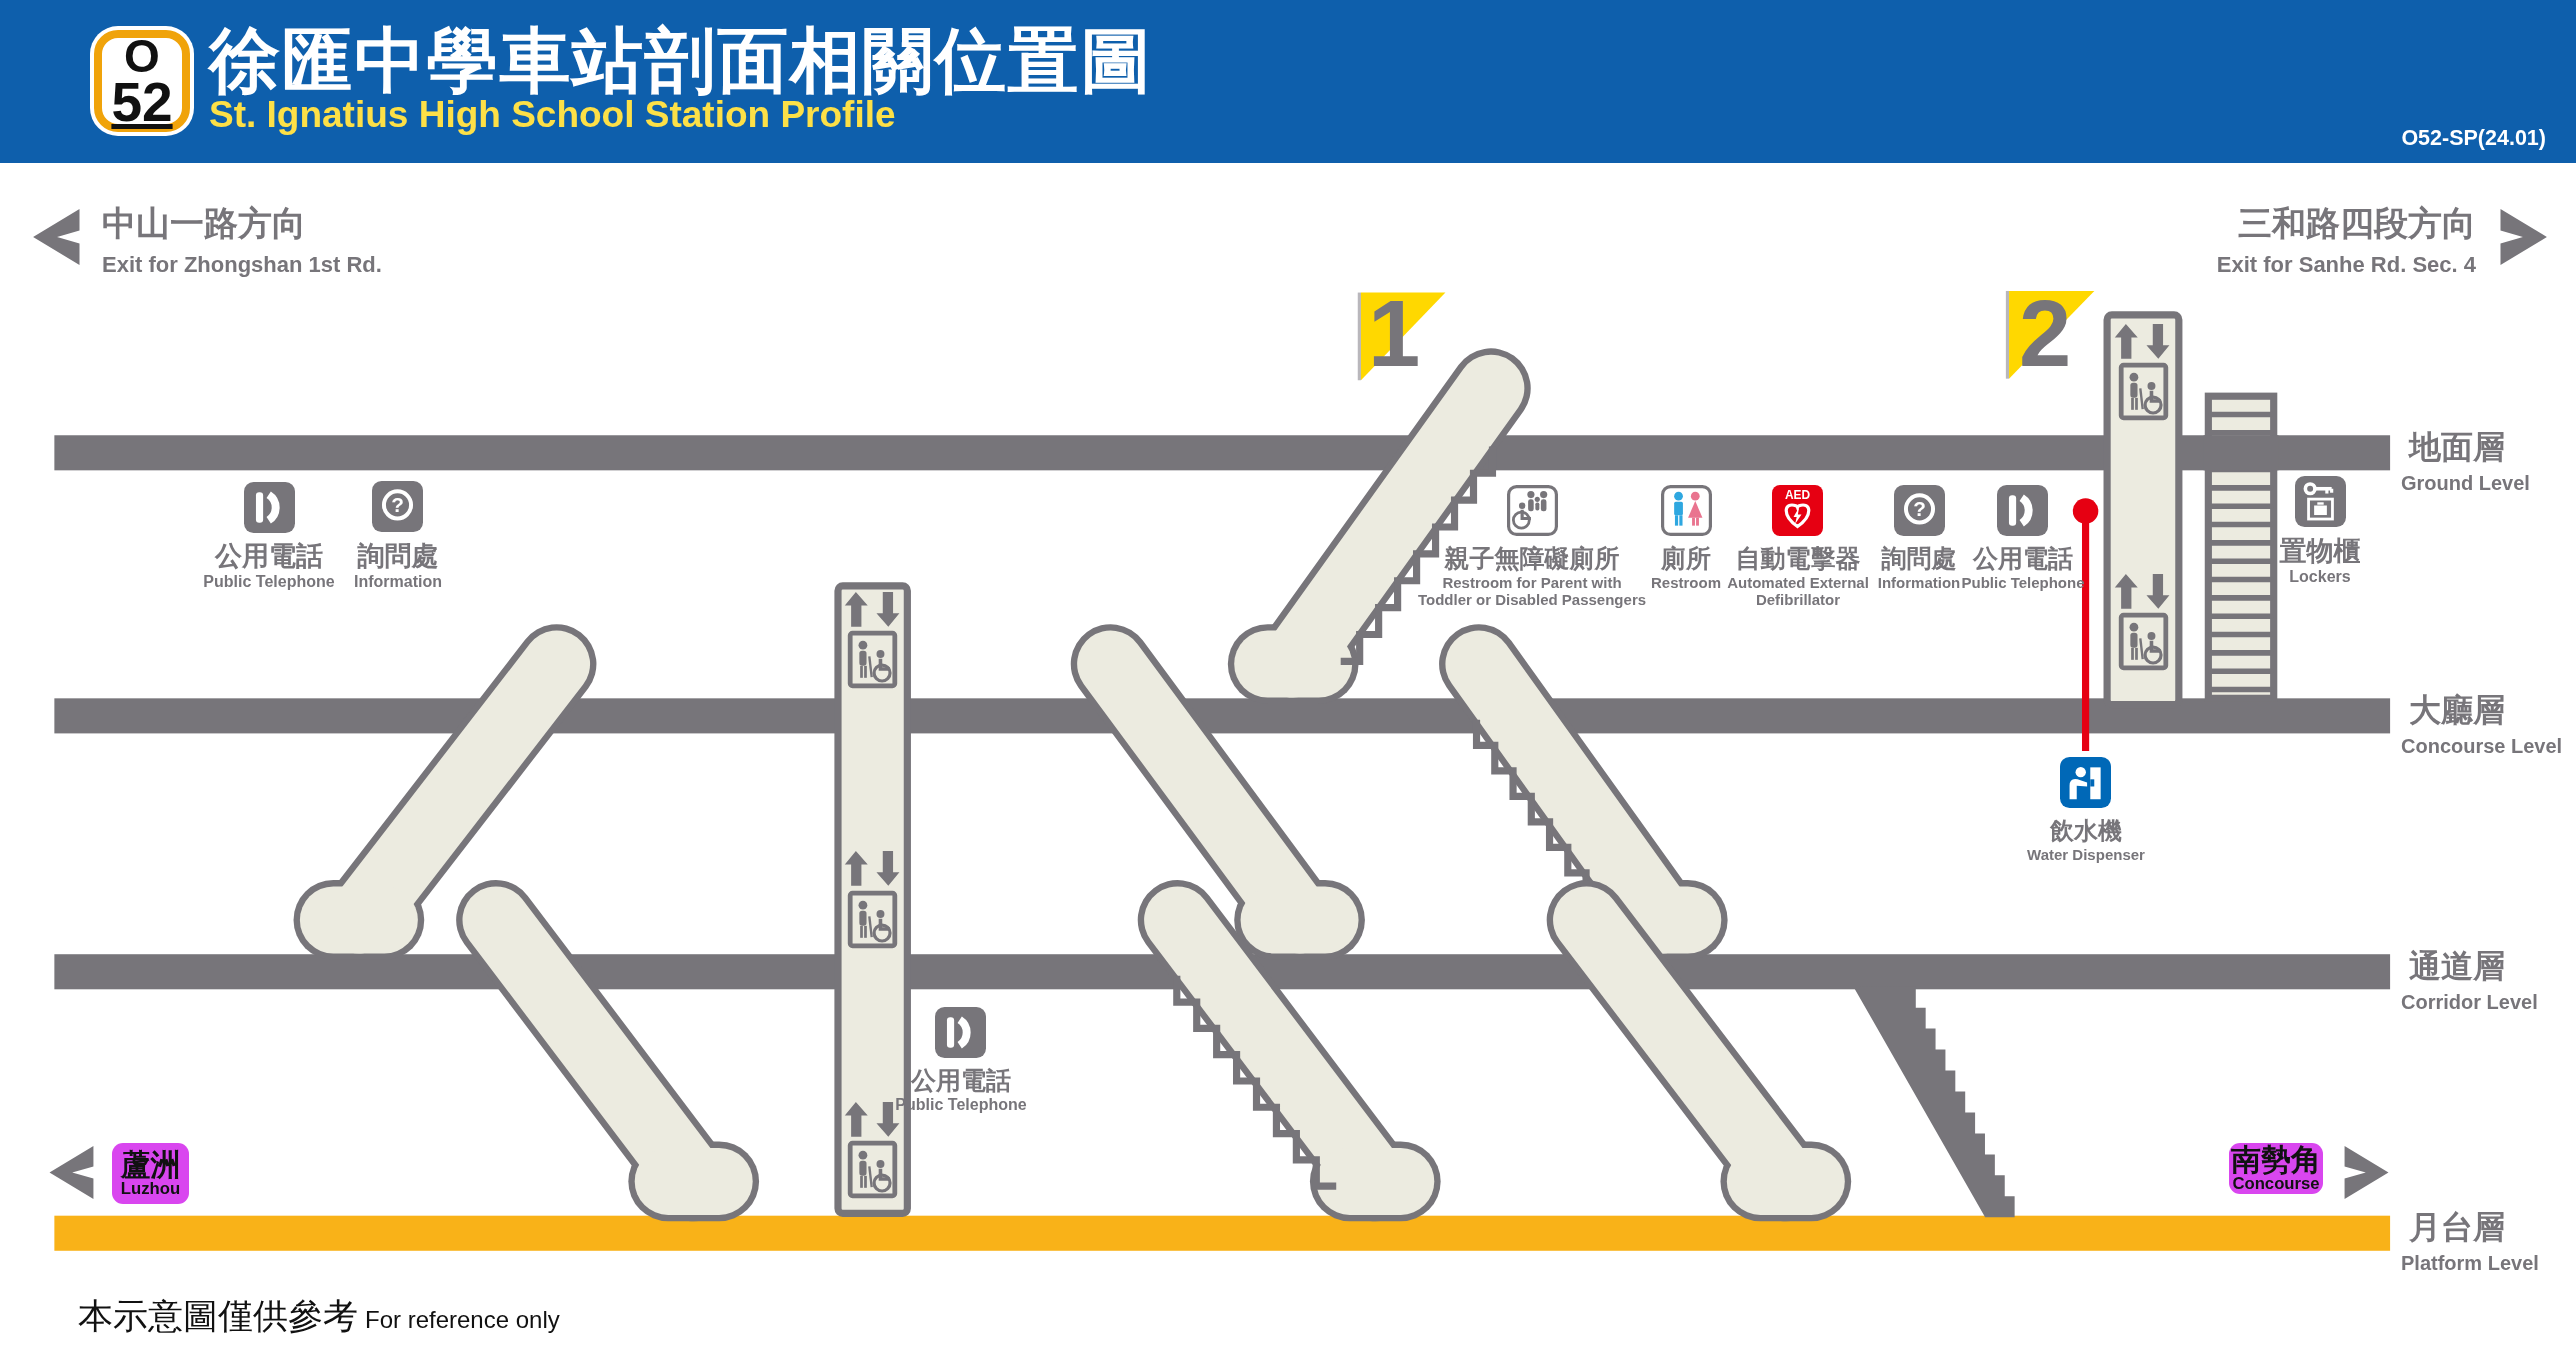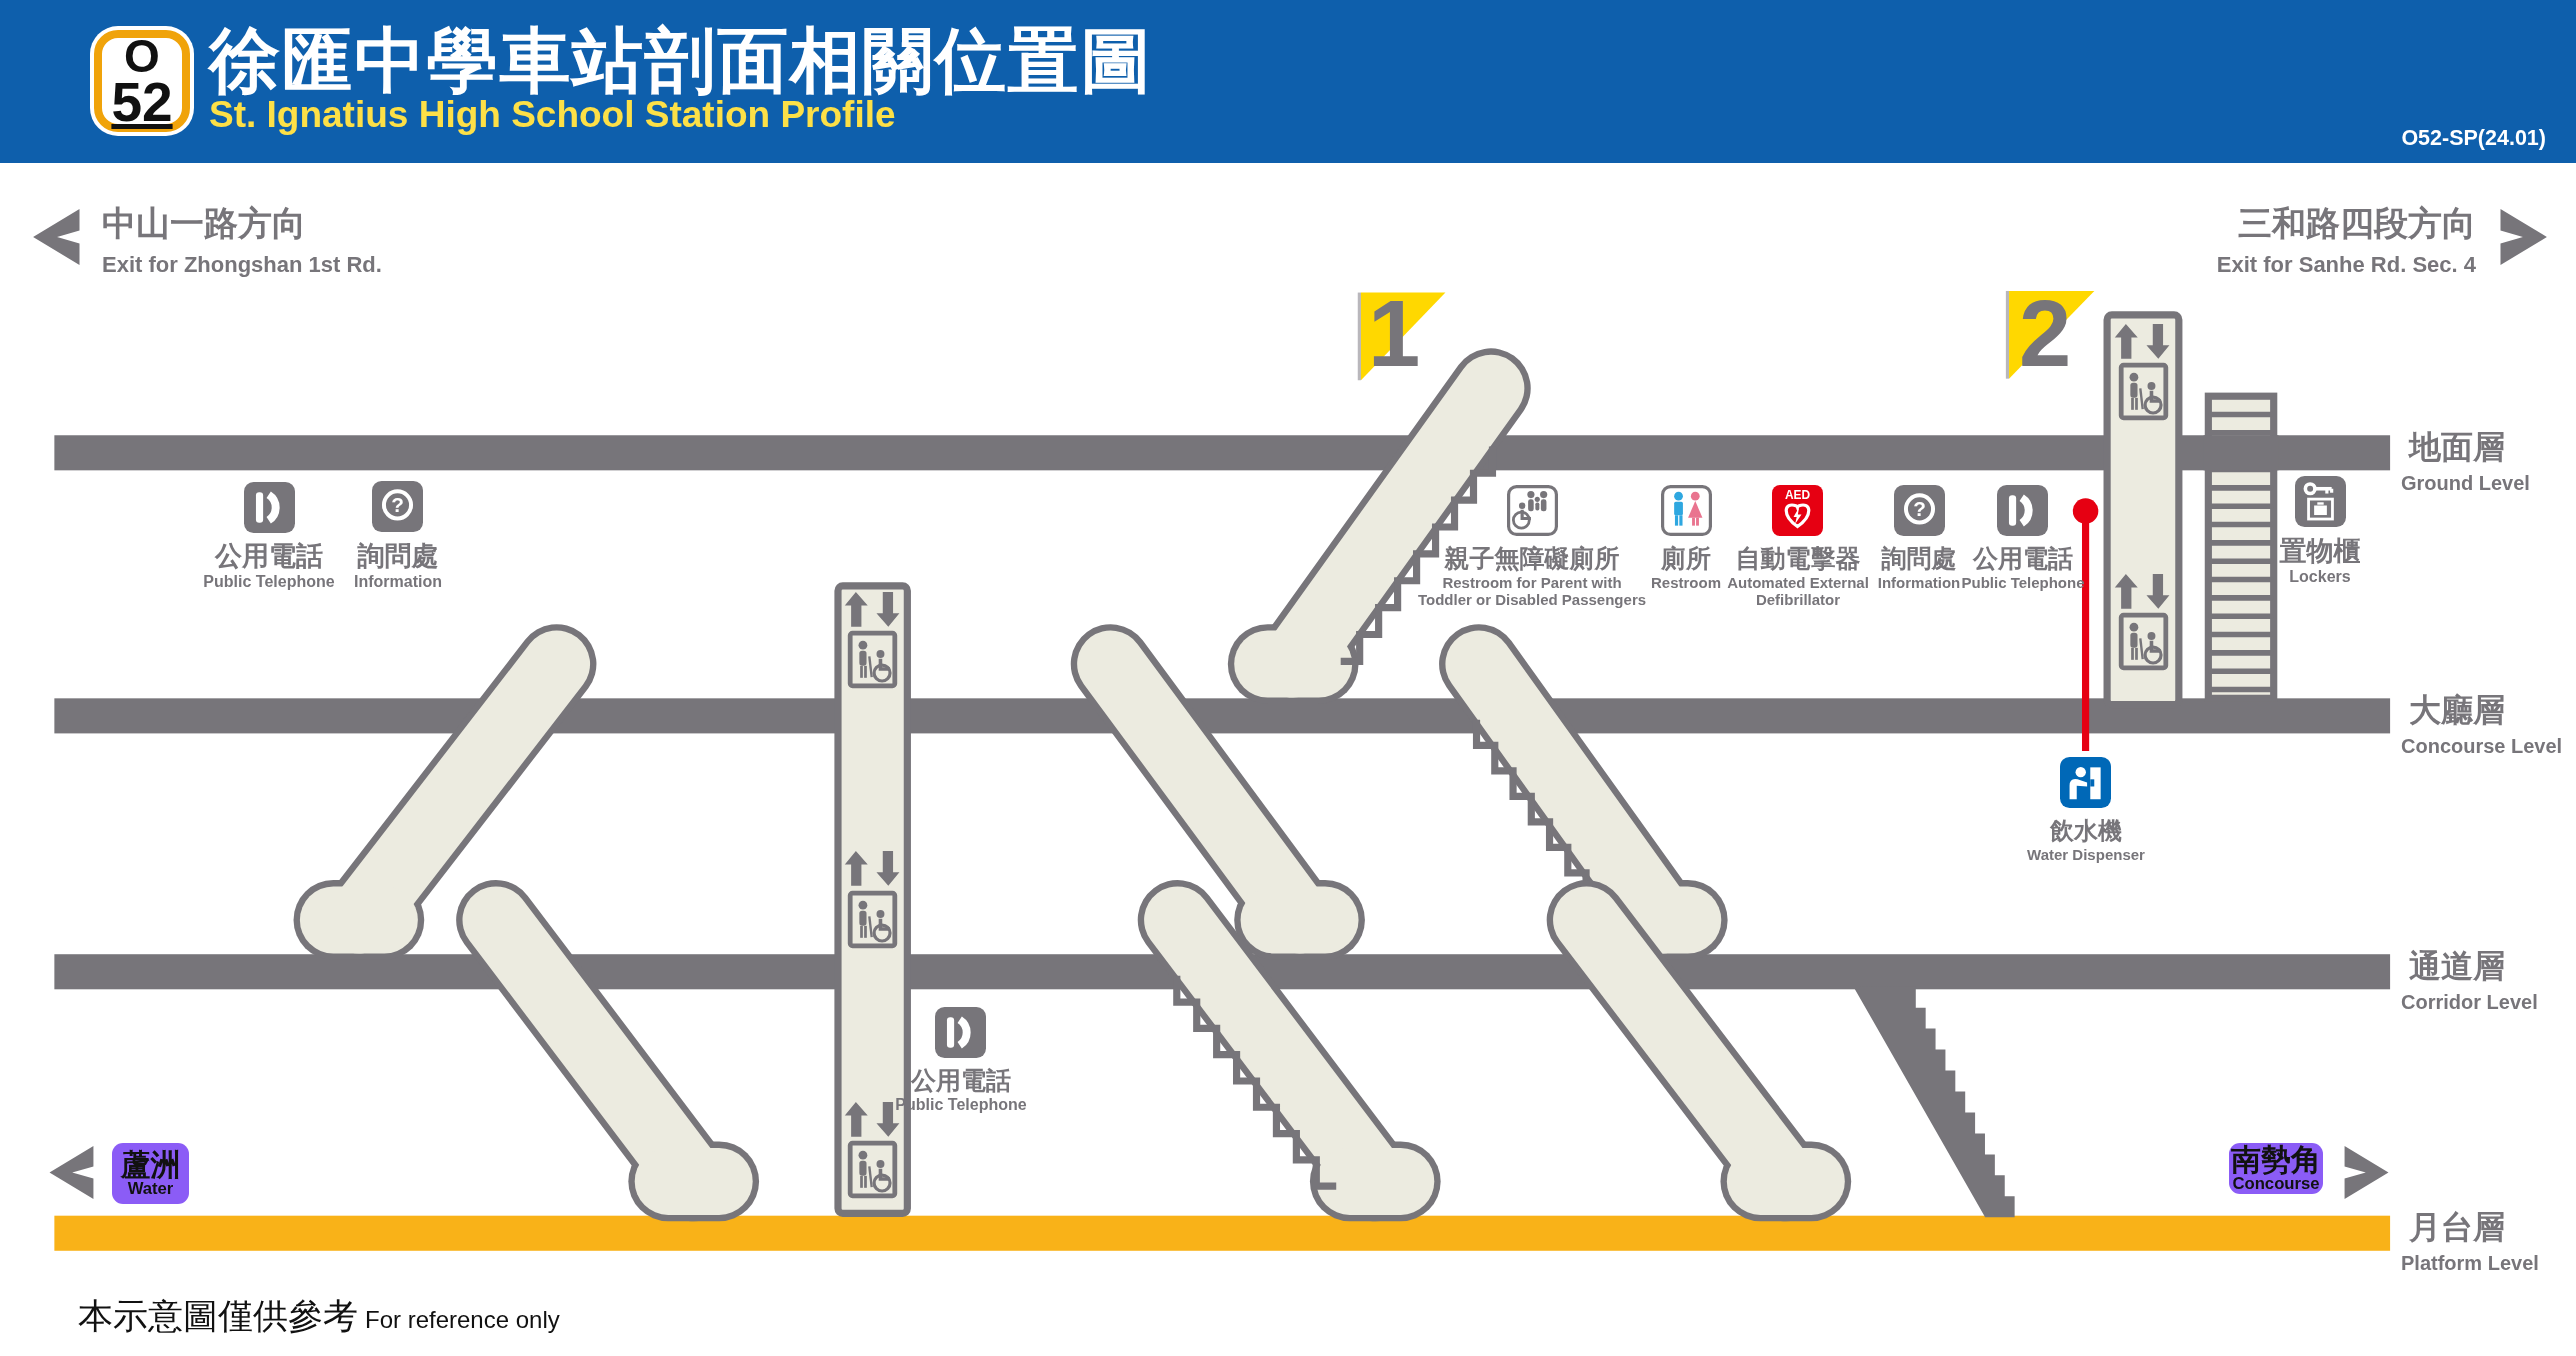--- a/index.html
+++ b/index.html
@@ -42,21 +42,21 @@
   
   .icon{position:absolute;width:51px;height:51px;}
   .icon svg{display:block;width:100%;height:100%;}
   .elev-arrows{position:absolute;width:57px;height:35px;}
   .elev-box{position:absolute;width:51px;height:59px;}
 
   
   .exit-num{position:absolute;font-weight:bold;font-size:94px;color:#77757A;line-height:1;}
 
   
-  .sta-badge{position:absolute;background:#8b5cf6;border-radius:11px;color:#111;
+  .sta-badge{position:absolute;background:#d946ef;border-radius:11px;color:#111;
     display:flex;flex-direction:column;align-items:center;justify-content:center;font-weight:bold;}
   .sta-badge .zh{font-size:30px;line-height:1.05;}
   .sta-badge .en{font-size:16.7px;line-height:1.1;}
 
   .footer{position:absolute;left:54px;top:1293px;display:flex;align-items:baseline;gap:7px;color:#111;margin-left:24px;}
   .footer .zh{font-size:35px;}
   .footer .en{font-size:24px;}
 
   .water-lbl .zh{font-size:24px;}
   .mid-label .zh{font-size:25px;}
@@ -430,21 +430,21 @@
           <path d="M42 36 L42 49 L54 49" stroke="#77757A" stroke-width="4.5" fill="none"></path>
           <circle cx="44" cy="54" r="10" stroke="#77757A" stroke-width="4" fill="none"></circle>
         </svg></div>
     </div>
 
   <svg class="arrow" style="left:49px;top:1146px" width="51" height="53" viewBox="0 0 66 70">
     <polygon points="0,35 58,0 58,27 30,35 58,43 58,70" fill="#77757A"></polygon>
   </svg>
   <div class="sta-badge" style="left:112px;top:1143px;width:77px;height:61px">
     <div class="zh">蘆洲</div>
-    <div class="en">Water</div>
+    <div class="en">Luzhou</div>
   </div>
   <div class="sta-badge" style="left:2229px;top:1143px;width:94px;height:51px">
     <div class="zh">南勢角</div>
     <div class="en">Concourse</div>
   </div>
   <svg class="arrow" style="left:2338px;top:1146px" width="51" height="53" viewBox="0 0 66 70">
     <polygon points="66,35 8,0 8,27 36,35 8,43 8,70" fill="#77757A"></polygon>
   </svg>
 
   <div class="footer">

